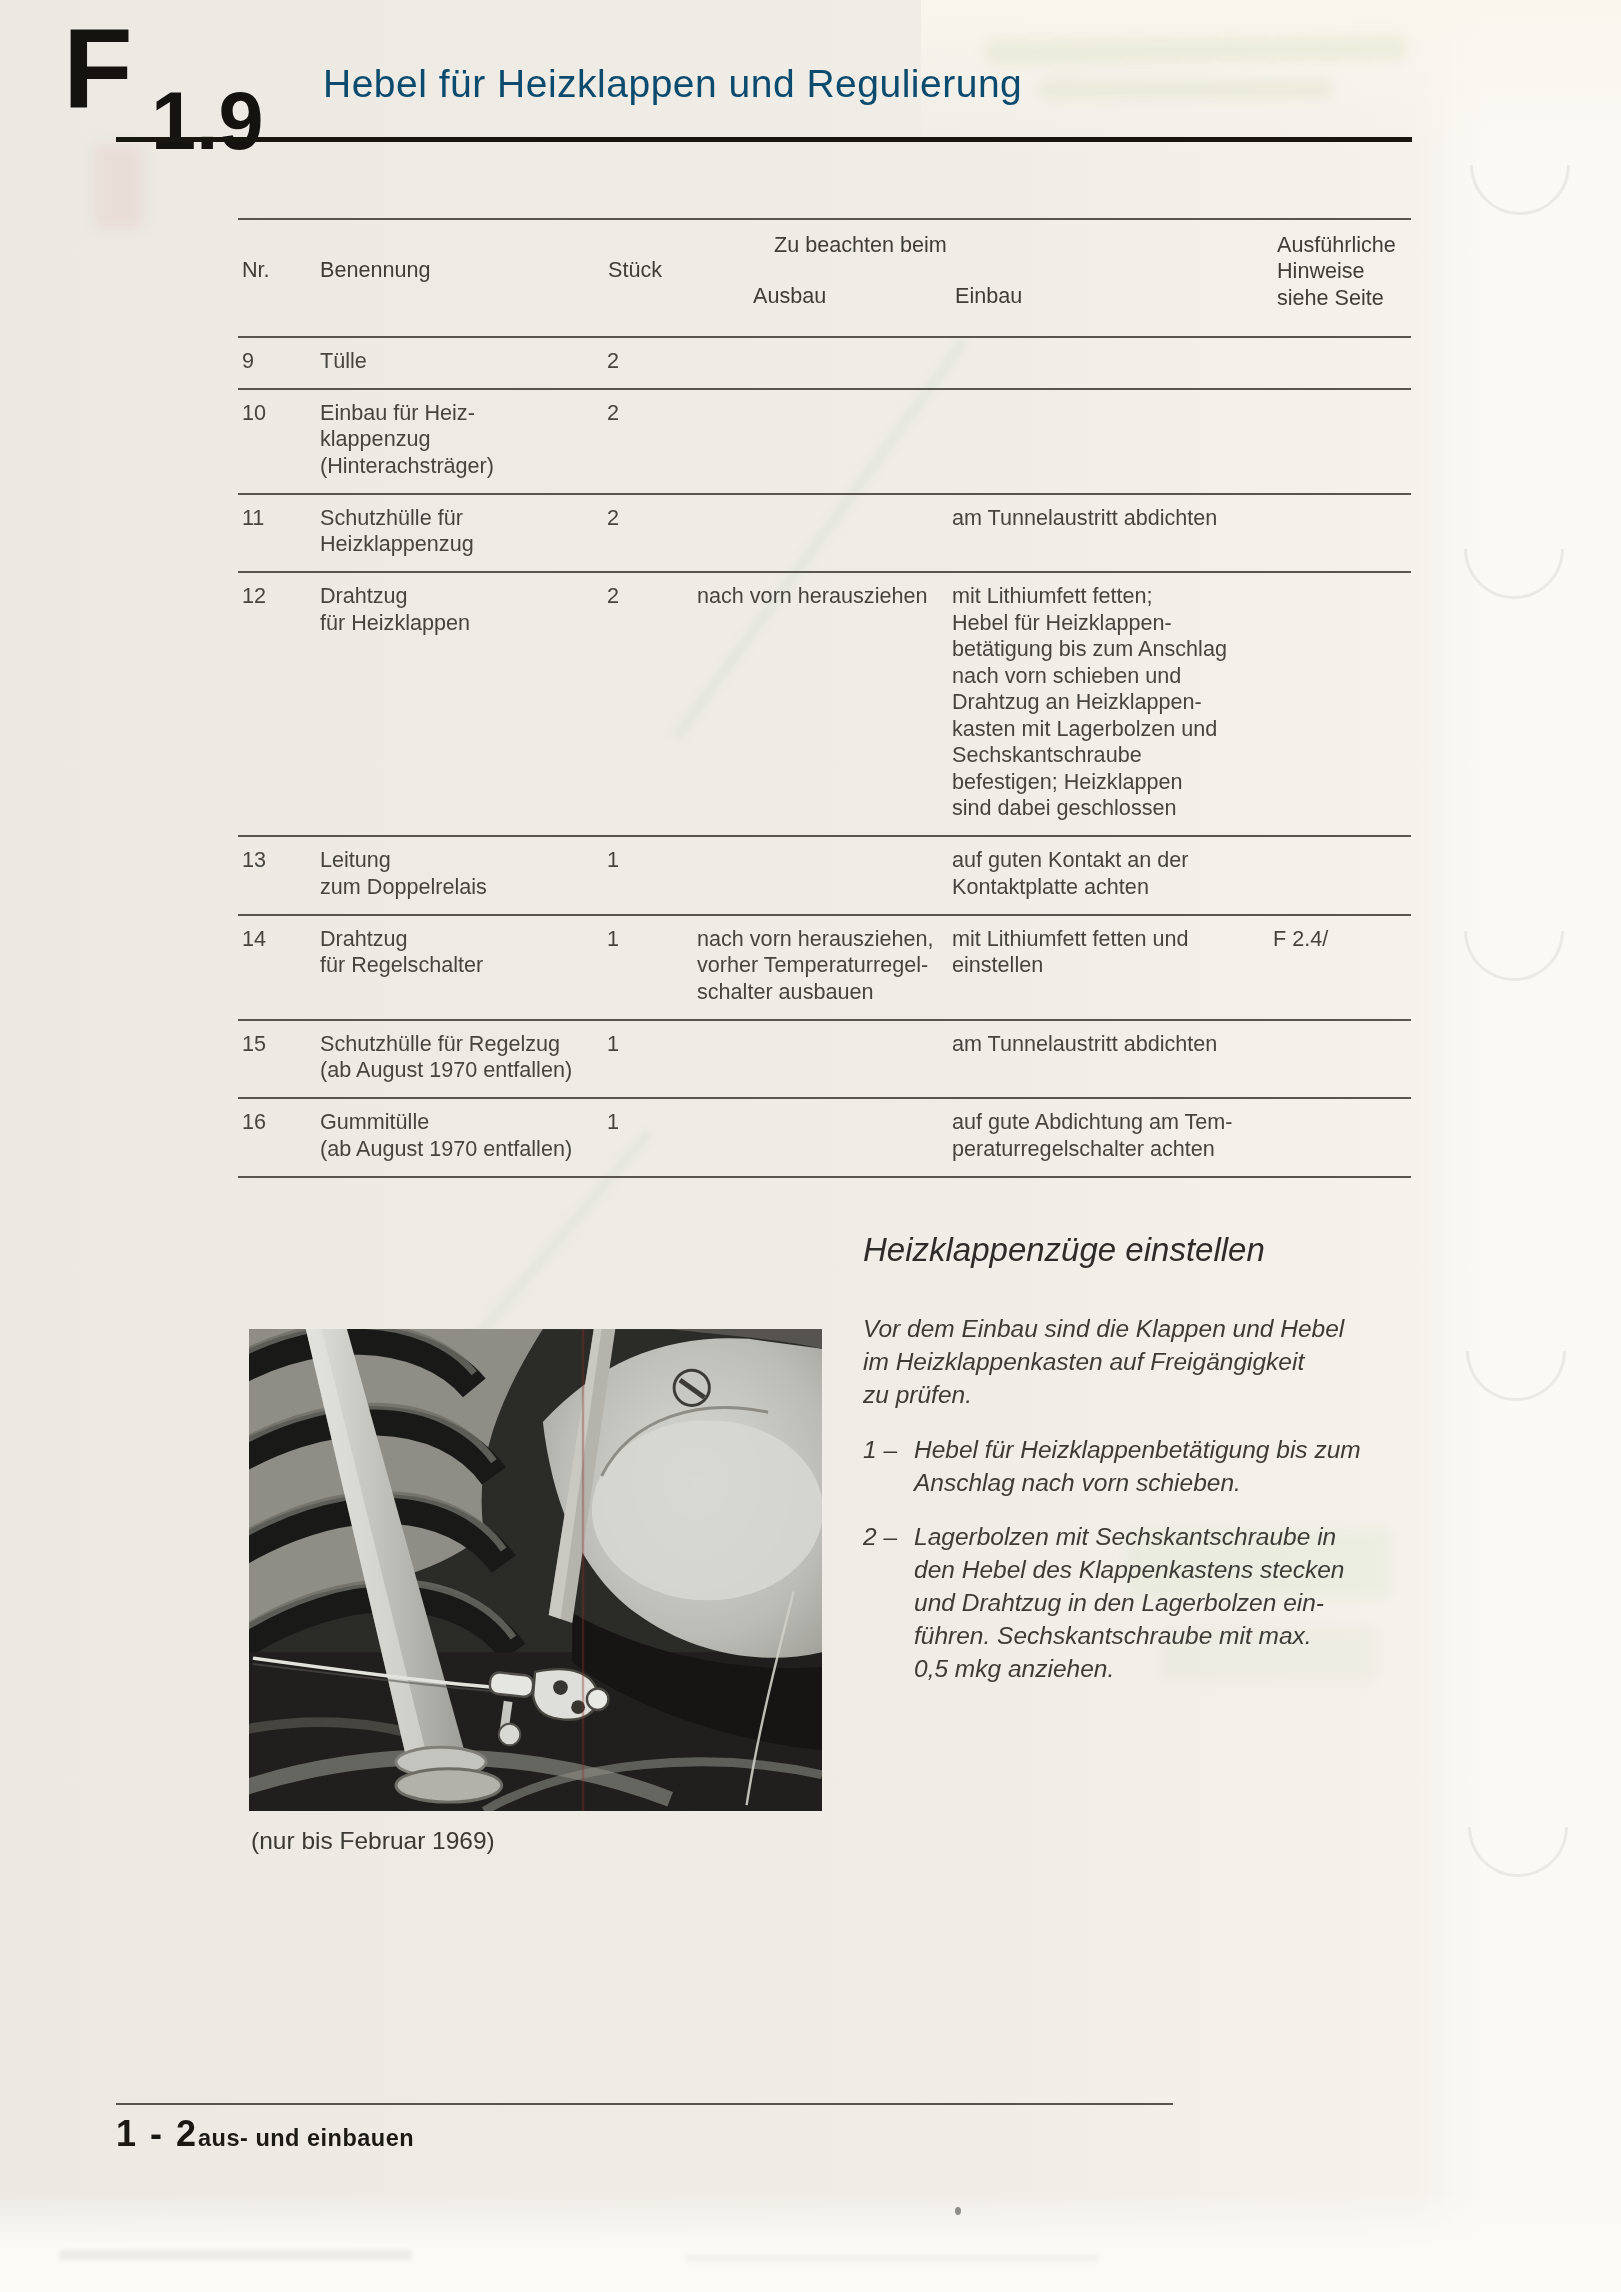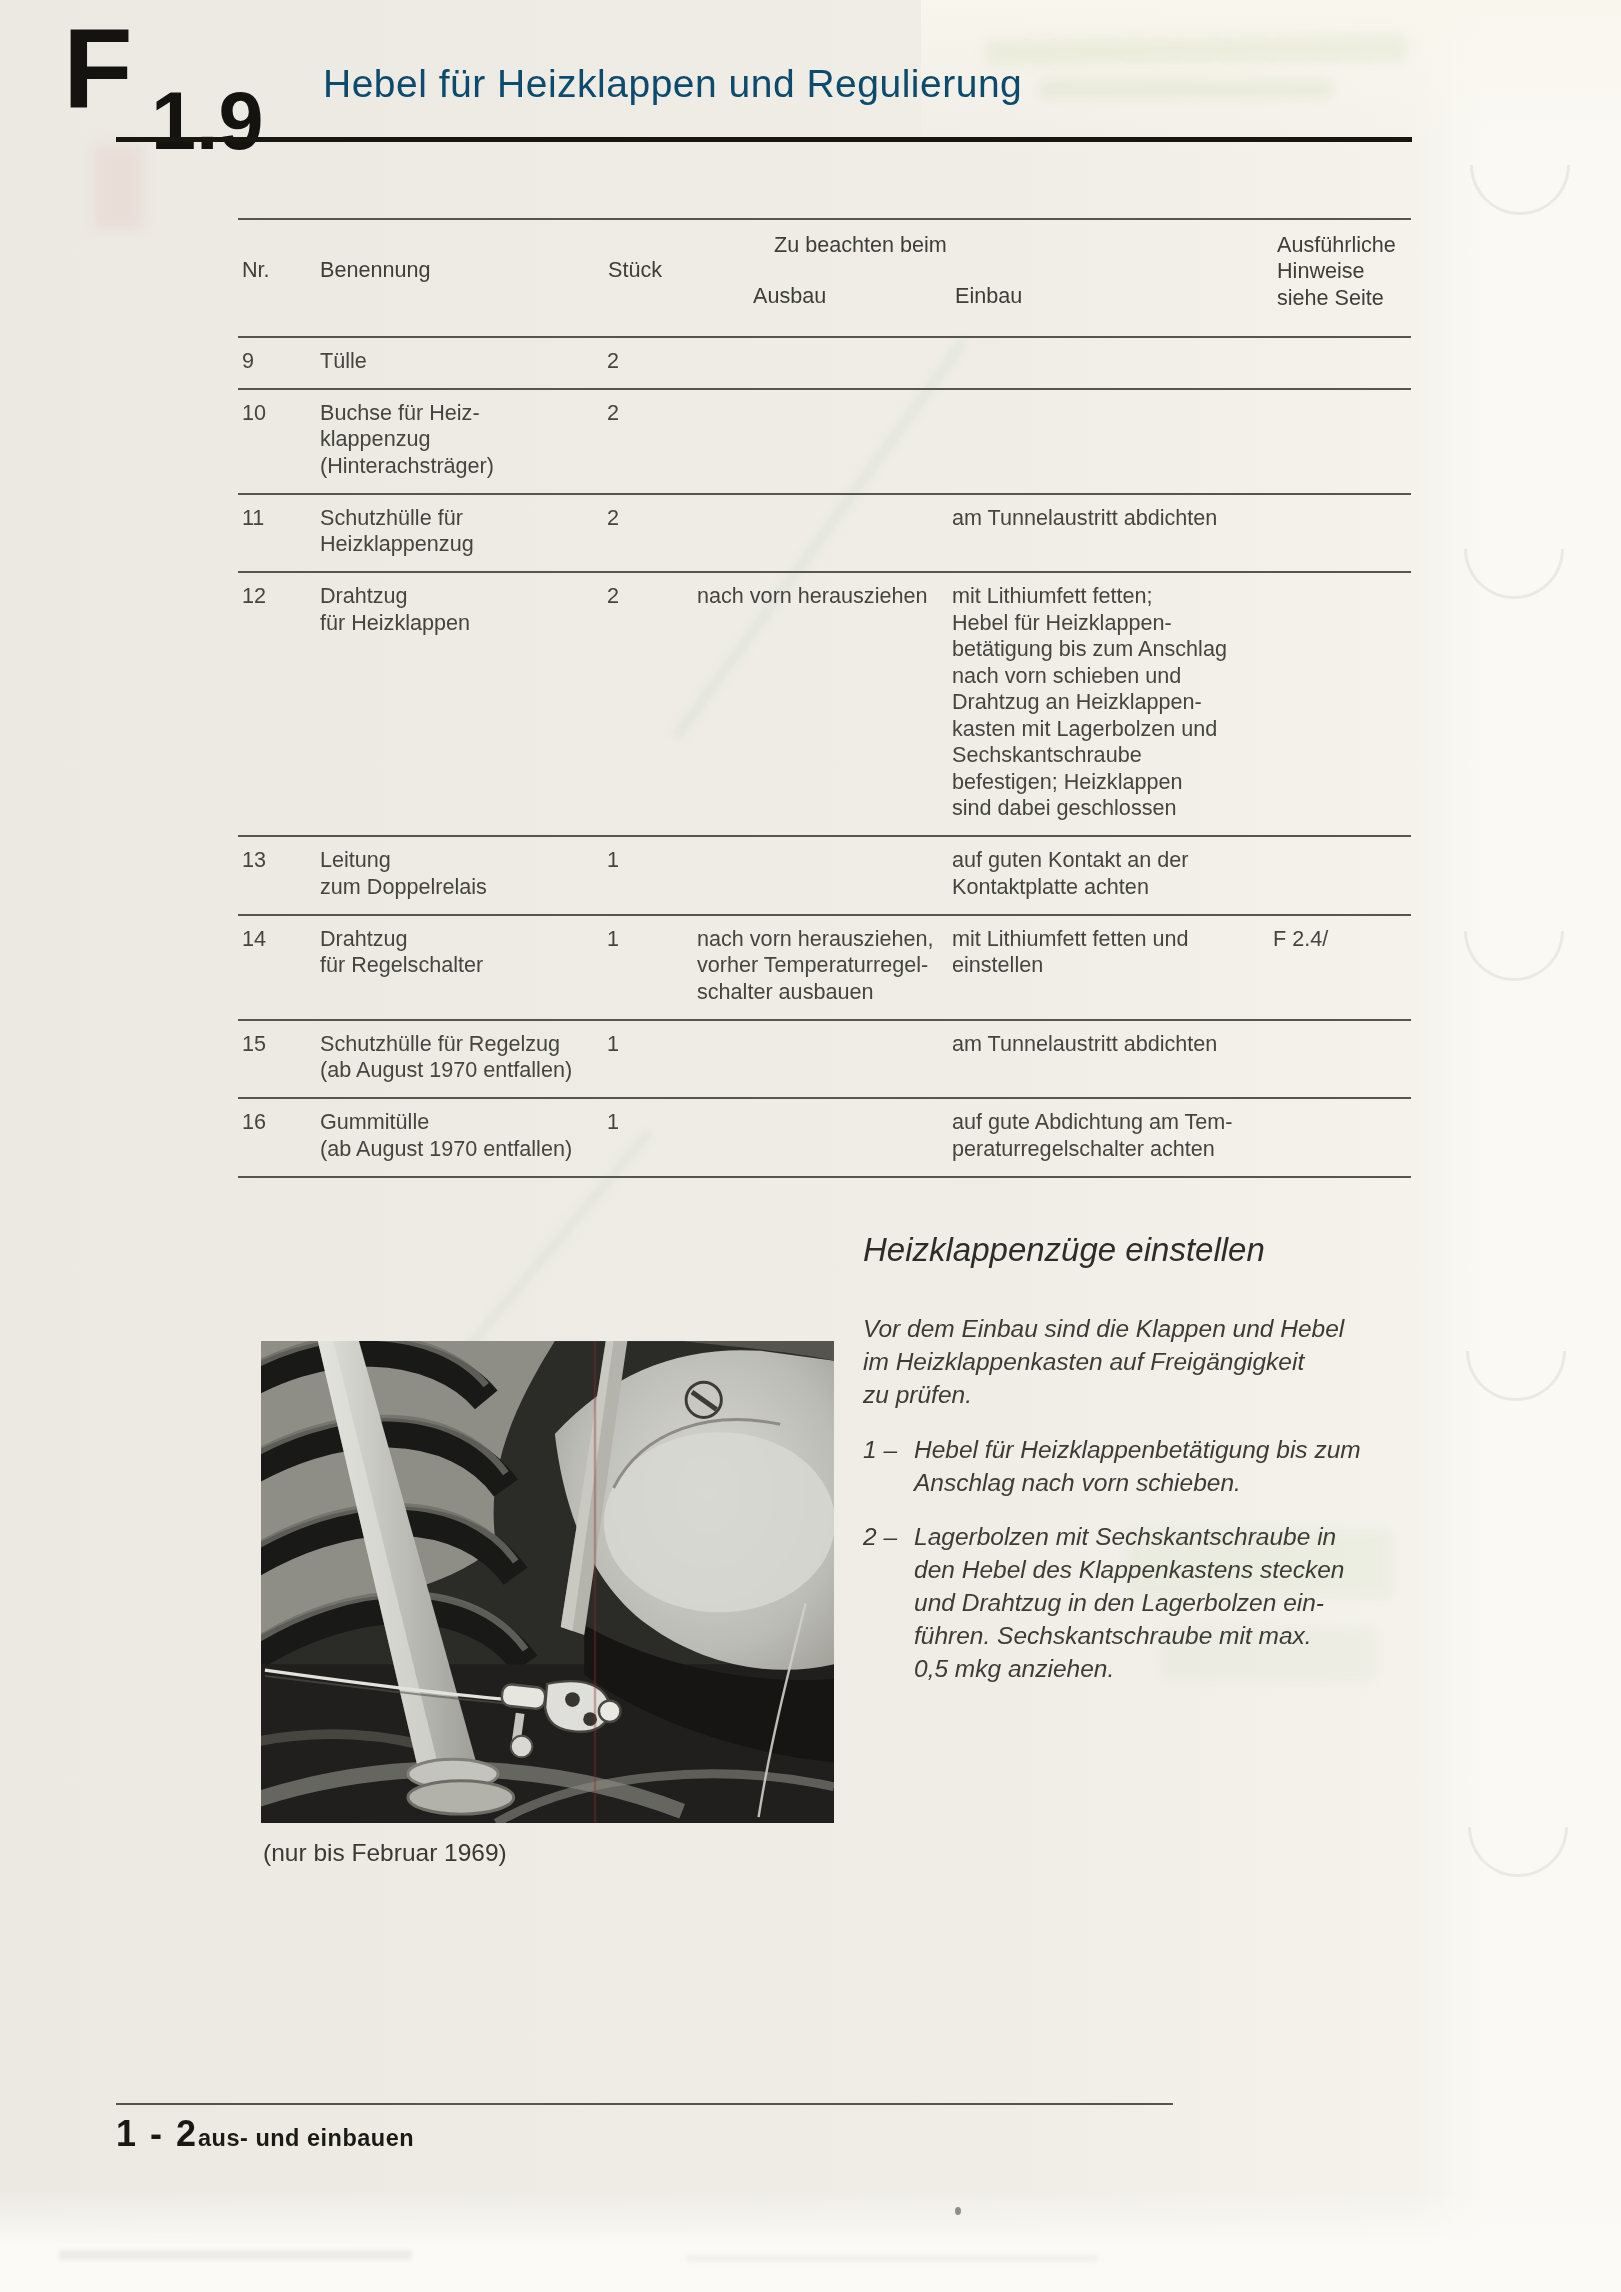--- a/index.html
+++ b/index.html
@@ -62,21 +62,21 @@
   
   .adjust{position:absolute;left:863px;top:1231px;width:588px;color:#3c3b36;font-style:italic;}
   .adjust h2{margin:0;font-size:33px;font-weight:400;line-height:1.15;color:#2d2c28;}
   .intro{margin:43px 0 0 0;font-size:24.5px;line-height:33px;white-space:pre;}
   .steps{margin-top:13.7px;}
   .step{display:flex;margin-top:21.6px;}
   .step-marker{width:51px;flex:0 0 51px;font-size:24.5px;line-height:33px;}
   .step-text{font-size:24.5px;line-height:33px;white-space:pre;}
 
   
-  .photo-fig{position:absolute;left:245px;top:1325px;margin:16px;width:573px;}
+  .photo-fig{position:absolute;left:245px;top:1325px;margin:4px;width:573px;}
   .photo-frame{width:573px;height:482px;display:block;}
   .photo-fig figcaption{margin:15.7px 0 0 2px;font-size:24.5px;color:#3a3934;}
 
   
   .page-footer{position:absolute;left:116px;top:2103px;width:1057px;}
   .footer-rule{width:1057px;height:2px;background:#56544d;}
   .footer-line{display:flex;align-items:baseline;margin-top:7.8px;}
   .page-number{font-size:36px;font-weight:bold;color:#191813;letter-spacing:2px;}
   .footer-label{font-size:23.5px;font-weight:bold;color:#1b1a15;letter-spacing:0.5px;}
 </style>
@@ -128,21 +128,21 @@
       <span class="c nr">9</span>
       <span class="c ben">Tülle</span>
       <span class="c stk">2</span>
       <span class="c aus"></span>
       <span class="c ein"></span>
       <span class="c hin"></span>
     </div>
 
     <div class="trow">
       <span class="c nr">10</span>
-      <span class="c ben">Buchse für Heiz-
+      <span class="c ben">Einbau für Heiz-
 klappenzug
 (Hinterachsträger)</span>
       <span class="c stk">2</span>
       <span class="c aus"></span>
       <span class="c ein"></span>
       <span class="c hin"></span>
     </div>
 
     <div class="trow">
       <span class="c nr">11</span>

